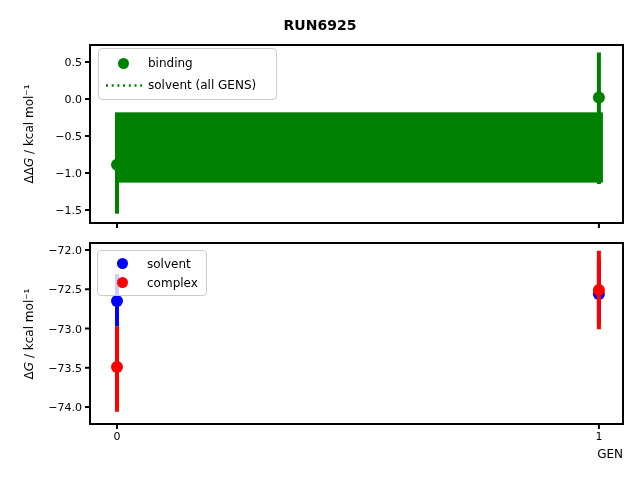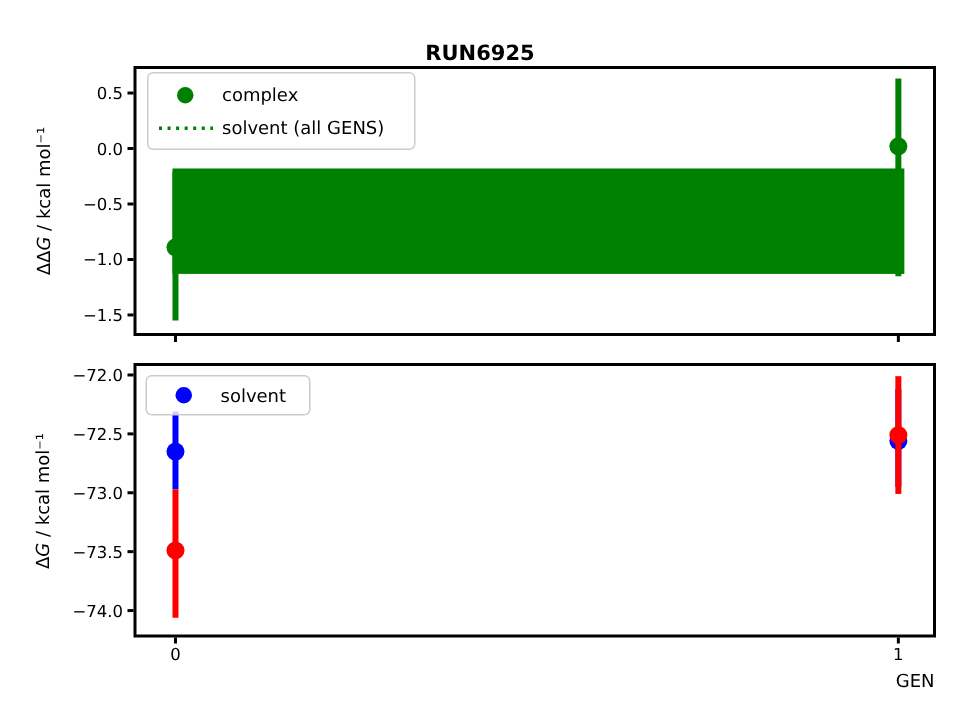--- a/index.html
+++ b/index.html
@@ -1,19 +1,19 @@
 <!DOCTYPE html>
 <html><head>
 <meta charset="utf-8">
 <style>
   * { margin:0; padding:0; box-sizing:border-box; }
   html,body { background:#ffffff; }
   body { width:640px; height:480px; font-family:"DejaVu Sans", sans-serif; color:#000; }
   .figure { position:relative; width:640px; height:480px; background:#fff; overflow:hidden; }
-  .title { position:absolute; top:28px; left:0; width:640px; text-align:center;
+  .title { position:absolute; top:17px; left:0; width:640px; text-align:center;
            font-size:14px; font-weight:bold; }
   svg#plot { position:absolute; top:0; left:0; }
   .ylabel { position:absolute; height:18px; line-height:18px; text-align:center;
             font-size:12px; transform:rotate(-90deg); white-space:nowrap; }
   .ylabel i { font-style:italic; }
   #ylabel-top { width:178px; left:-60px; top:125px; }
   #ylabel-bot { width:181px; left:-62px; top:325px; }
   .xlabel { position:absolute; left:90px; width:533px; top:447px; text-align:right; font-size:12px; }
   .legend { position:absolute; background:rgba(255,255,255,0.8); border:1px solid #cccccc;
             border-radius:4px; padding:3px 0; }
@@ -80,34 +80,40 @@
 
   <div class="ylabel" id="ylabel-bot"><span>Δ</span><i>G</i><span> / kcal mol⁻¹</span></div>
 
   <div class="xlabel">GEN</div>
 
   <div class="legend" id="legend-top">
     <div class="lrow">
       <span class="lmark">
           <span class="dot" style="background: rgb(0, 128, 0);"></span>
         </span>
-      <span class="ltext">complex</span>
+      <span class="ltext">binding</span>
     </div>
     <div class="lrow">
       <span class="lmark">
           <svg width="40" height="5">
             <line x1="2" y1="2.5" x2="38" y2="2.5" stroke-width="2.4" stroke-dasharray="2 3.7" stroke="#008000"></line>
           </svg>
         </span>
       <span class="ltext">solvent (all GENS)</span>
     </div>
   </div>
 
   <div class="legend" id="legend-bot">
     <div class="lrow">
       <span class="lmark">
           <span class="dot" style="background: rgb(0, 0, 255);"></span>
         </span>
       <span class="ltext">solvent</span>
     </div>
+    <div class="lrow">
+      <span class="lmark">
+          <span class="dot" style="background: rgb(255, 0, 0);"></span>
+        </span>
+      <span class="ltext">complex</span>
+    </div>
   </div>
 
 </div>
 
 </body></html>

